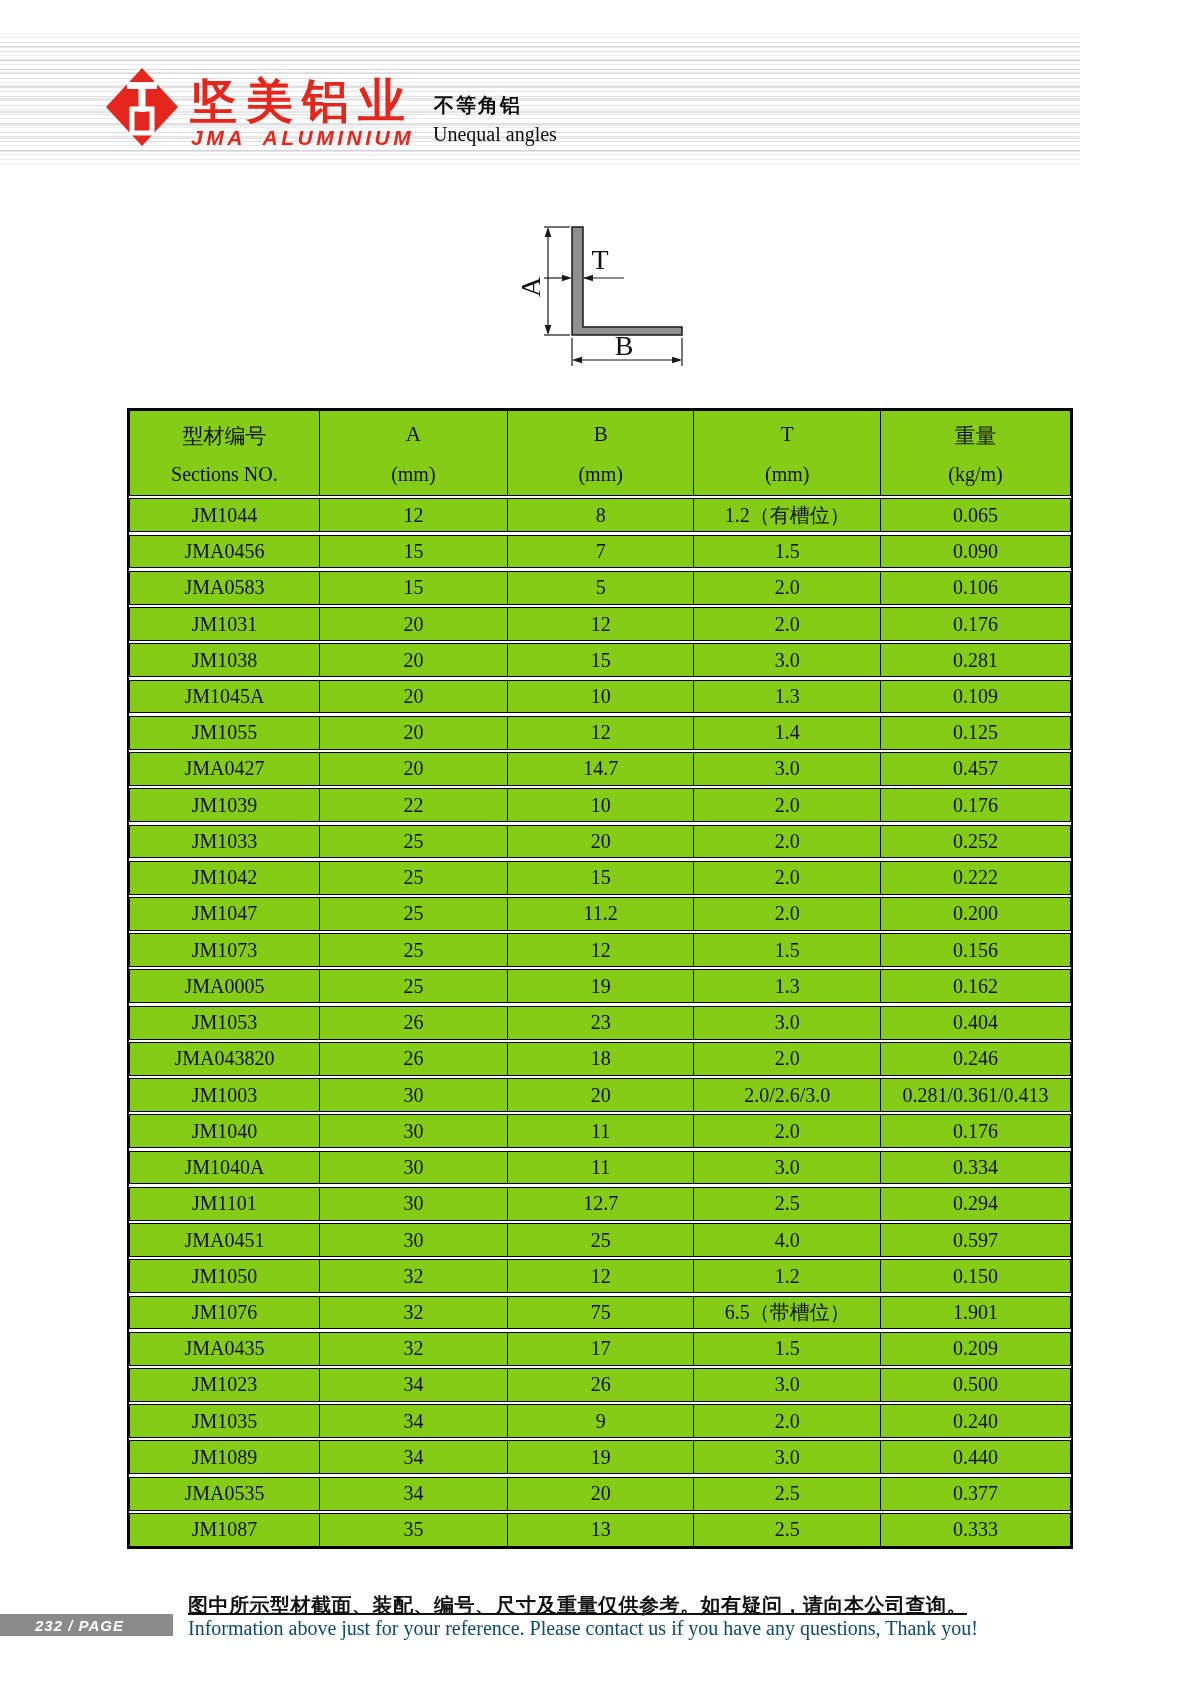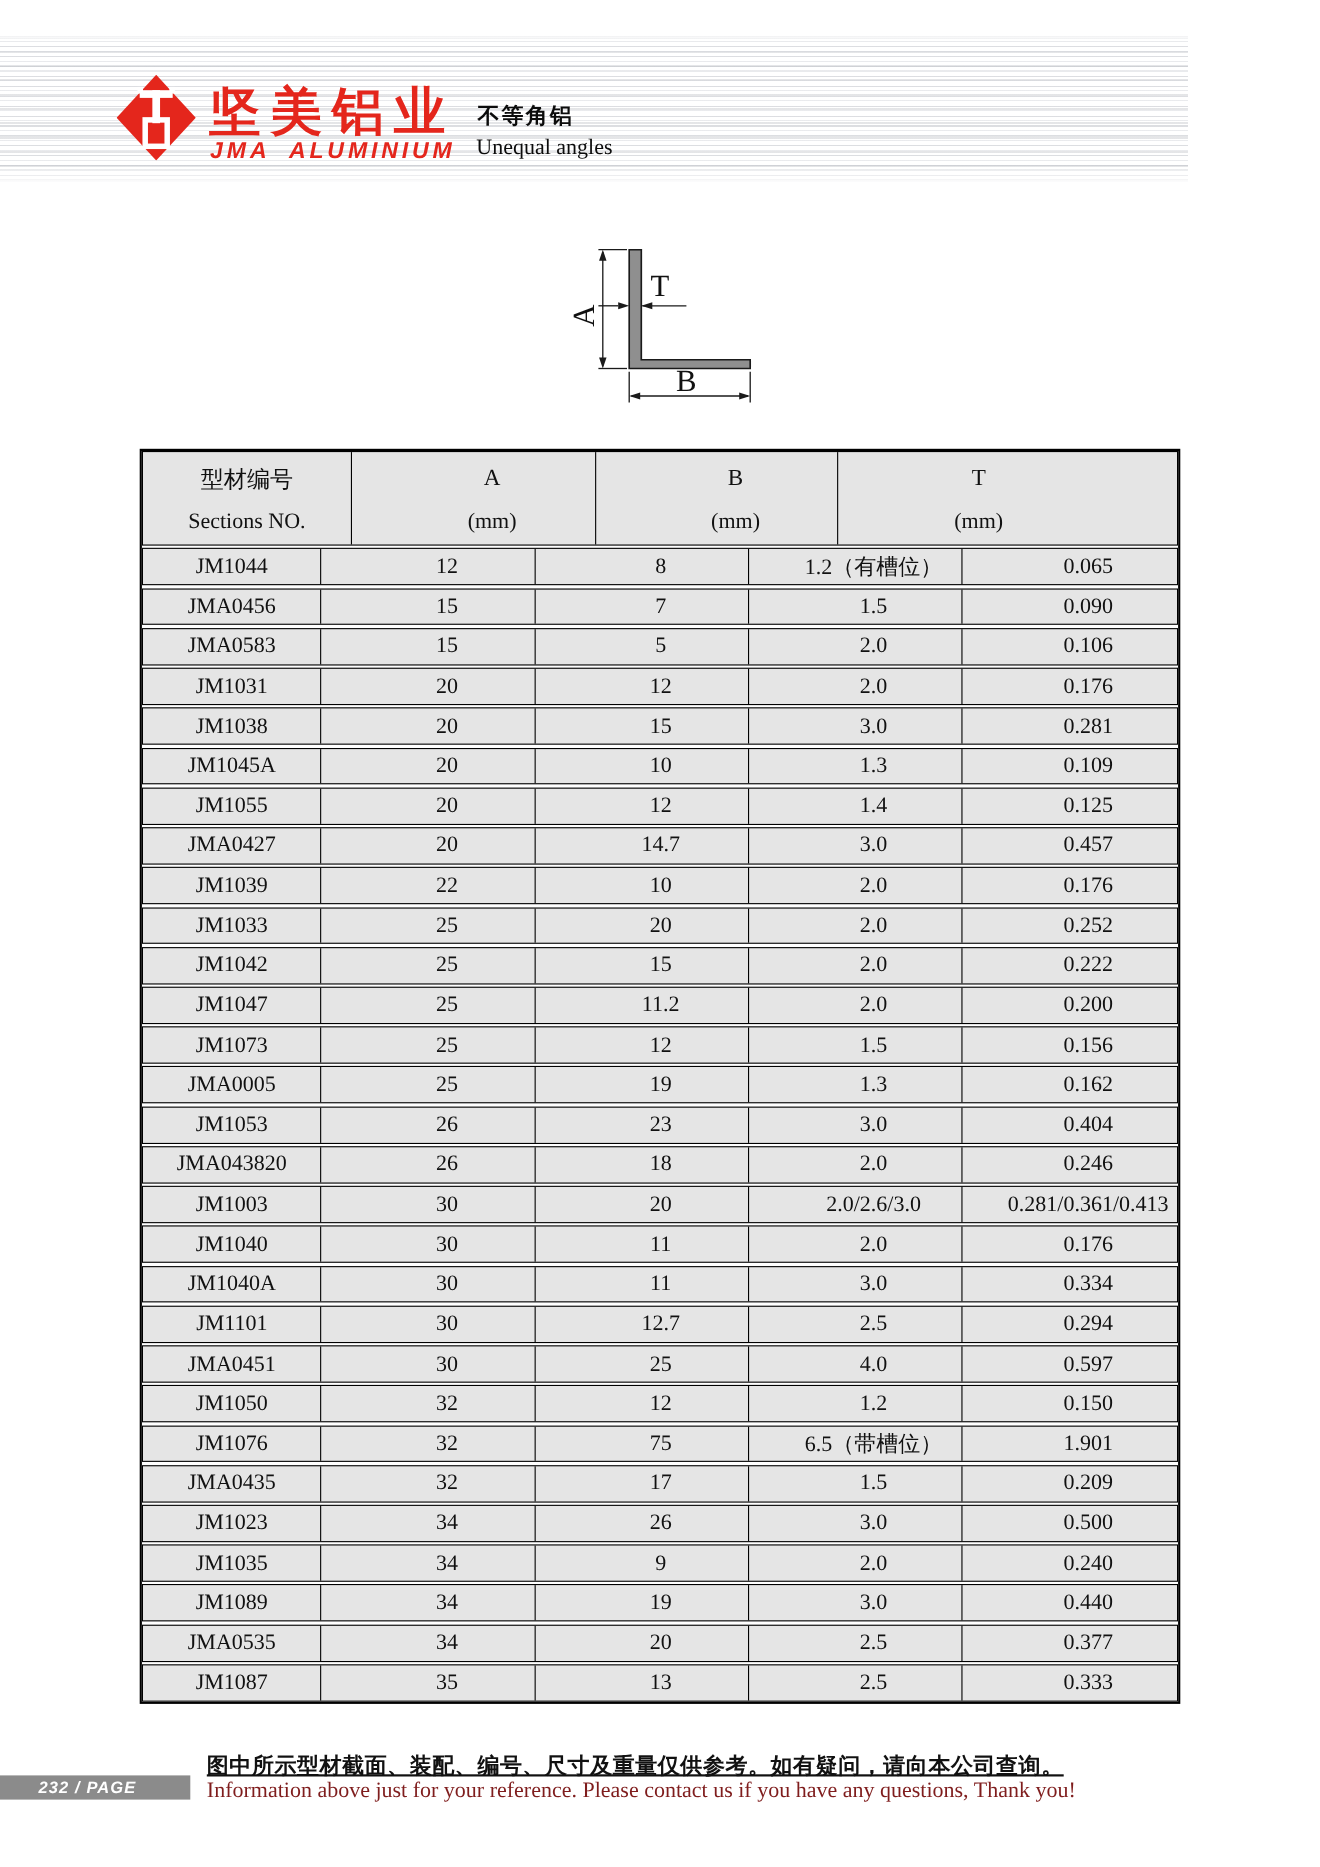--- a/index.html
+++ b/index.html
@@ -33,32 +33,32 @@
   .sec-en{position:absolute;left:433px;top:123px;font-size:20px;color:#0c0c0c;white-space:nowrap;}
 
   
   .drawing{position:absolute;left:500px;top:195px;}
 
   
   .tbl{position:absolute;left:127px;top:408px;width:946px;height:1141px;box-sizing:border-box;
     border:2.5px solid #000;display:flex;flex-direction:column;gap:2.4px;background:#fff;}
   .t-head{flex:0 0 86px;}
   .t-row{flex:1 1 0;}
-  .t-head,.t-row{display:flex;border:1.6px solid #000;box-sizing:border-box;background:#e5e5e5;gap:34px;}
+  .t-head,.t-row{display:flex;border:1.6px solid #000;box-sizing:border-box;background:#84cc16;}
   .cell,.h-cell{box-sizing:border-box;display:flex;align-items:center;justify-content:center;
     font-size:20px;overflow:hidden;white-space:nowrap;}
   .cell:not(:last-child),.h-cell:not(:last-child){border-right:1.6px solid #000;}
   .h-cell{flex-direction:column;justify-content:space-between;padding:11px 0 9px;}
   .col0{width:20.2%;} .col1{width:20.0%;} .col2{width:19.85%;} .col3{width:19.85%;} .col4{width:20.1%;}
   .h-line1{font-size:21px;} .h-line2{font-size:20px;}
 
   
   .note-cn{position:absolute;left:188px;top:1592px;font-family:"Liberation Sans","DejaVu Sans",sans-serif;
     font-weight:600;font-size:20px;color:#111;letter-spacing:0.5px;white-space:nowrap;text-decoration:underline;}
-  .note-en{position:absolute;left:188px;top:1617px;font-size:20px;color:#7f1d1d;white-space:nowrap;text-align:center;}
+  .note-en{position:absolute;left:188px;top:1617px;font-size:20px;color:#0c4a6e;white-space:nowrap;text-align:center;}
   .page-badge{position:absolute;left:0;top:1614px;width:173px;height:22px;background:#8b8b8b;
     display:flex;align-items:center;justify-content:center;padding-right:14px;box-sizing:border-box;
     color:#fff;font-family:"Liberation Sans","DejaVu Sans",sans-serif;font-style:italic;font-weight:700;
     font-size:15px;letter-spacing:1px;}
 </style>
 </head>
 <body>
 
 <div class="page">
 
@@ -119,20 +119,24 @@
         <span class="h-line2">(mm)</span>
       </div>
       <div class="h-cell col2">
         <span class="h-line1">B</span>
         <span class="h-line2">(mm)</span>
       </div>
       <div class="h-cell col3">
         <span class="h-line1">T</span>
         <span class="h-line2">(mm)</span>
       </div>
+      <div class="h-cell col4">
+        <span class="h-line1">重量</span>
+        <span class="h-line2">(kg/m)</span>
+      </div>
     </div>
 
   <div class="t-row">
       <div class="cell col0">JM1044</div>
       <div class="cell col1">12</div>
       <div class="cell col2">8</div>
       <div class="cell col3">1.2（有槽位）</div>
       <div class="cell col4">0.065</div>
     </div>
       <div class="t-row">

